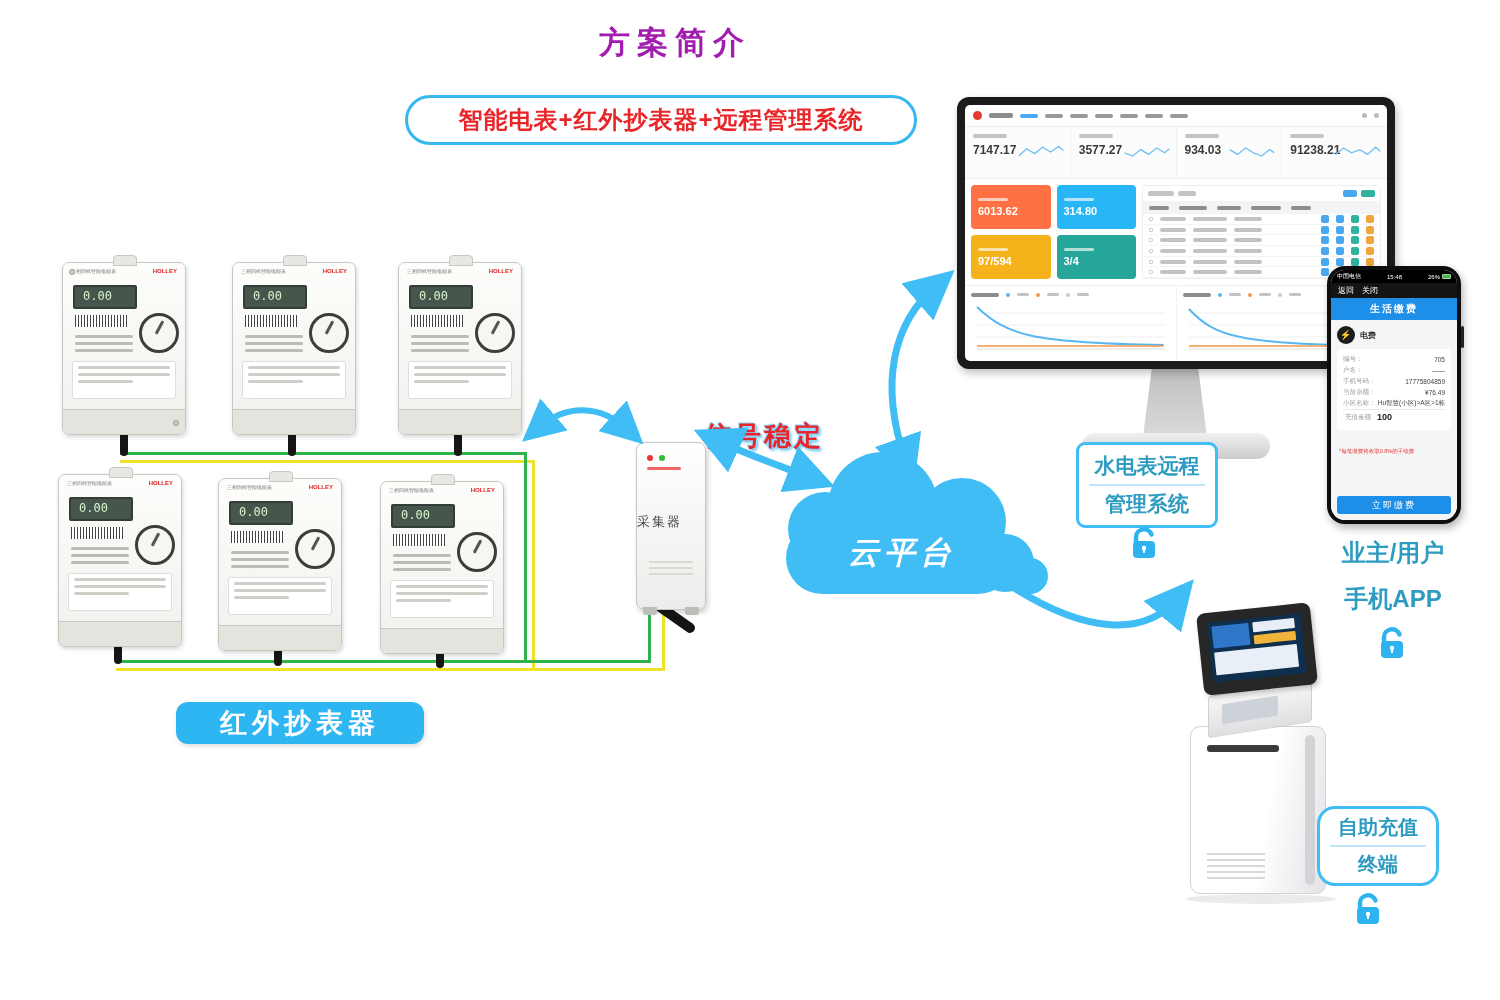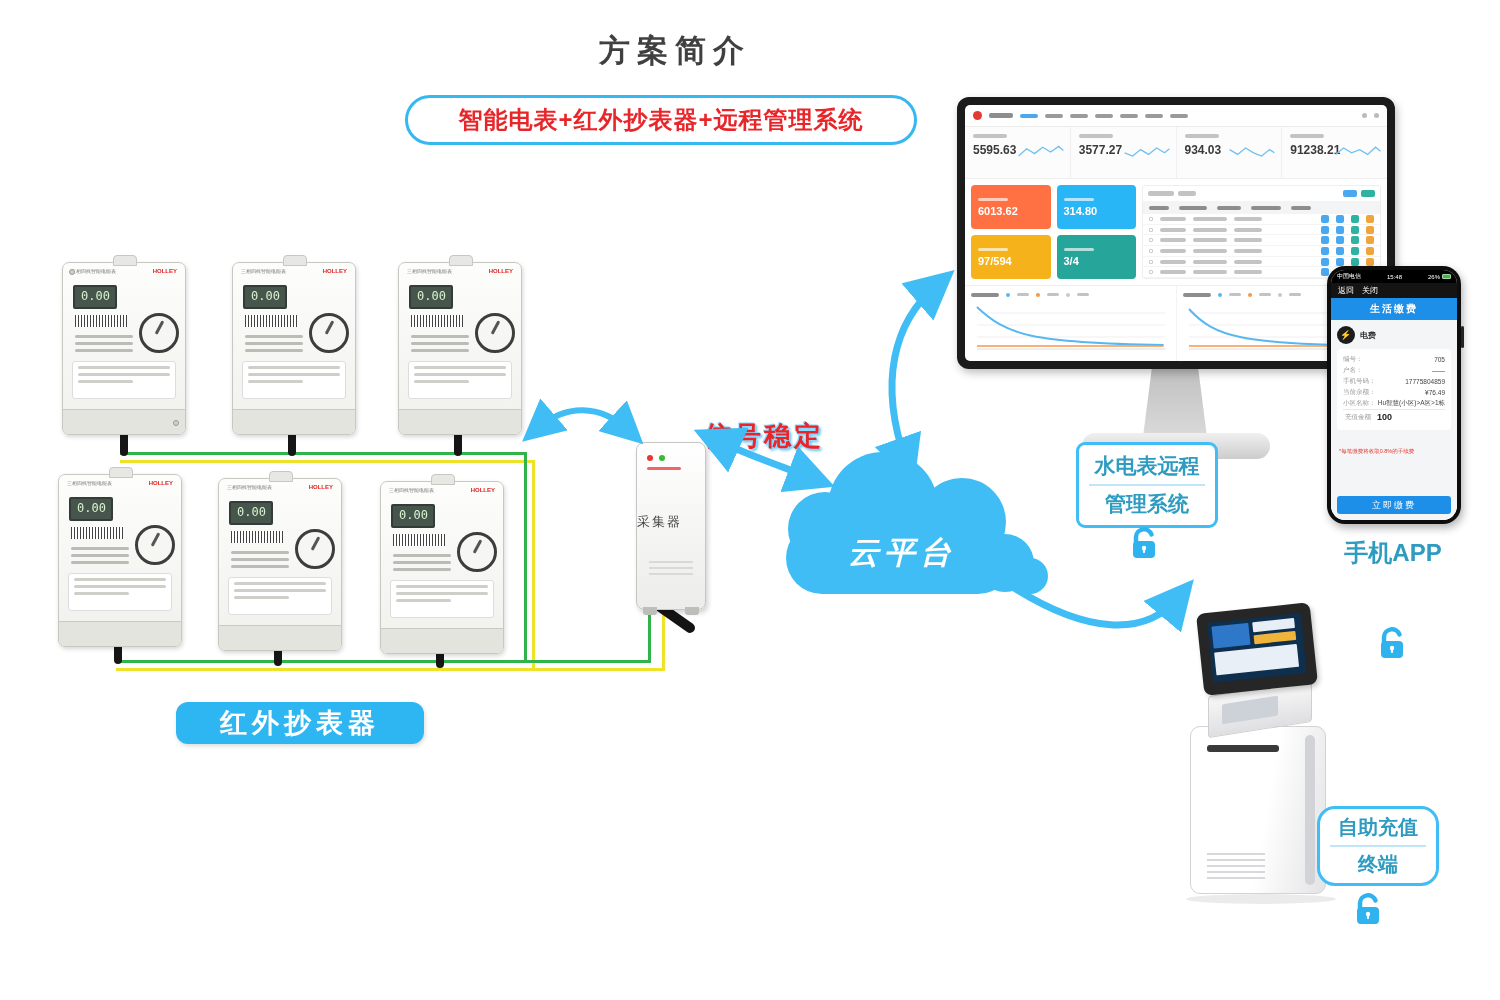--- a/index.html
+++ b/index.html
@@ -3,41 +3,41 @@
 <meta charset="utf-8">
 <style>
   * { margin:0; padding:0; box-sizing:border-box; }
   html,body { width:1500px; height:1000px; background:#fff; font-family:"Liberation Sans", sans-serif; overflow:hidden; }
   .stage { position:relative; width:1500px; height:1000px; background:#fff; }
   .abs { position:absolute; }
   .skel { display:inline-block; background:#c3c3c3; border-radius:2px; }
   .skel.d { background:#8d8d8d; }
 
   
-  .title { left:555px; top:22px; width:240px; text-align:center; font-size:31px; font-weight:bold; letter-spacing:7px; color:#404040;margin-top:8px; }
+  .title { left:555px; top:22px; width:240px; text-align:center; font-size:31px; font-weight:bold; letter-spacing:7px; color:#a21caf; }
   .banner { left:405px; top:95px; width:512px; height:50px; border:3px solid #35b7f0; border-radius:25px; background:#fff;
             display:flex; align-items:center; justify-content:center; }
   .banner span { color:#e8262a; font-size:24px; font-weight:bold; letter-spacing:1px;text-align:center; }
 
   
   .wg { position:absolute; background:#2fb34a; z-index:1; }
   .wy { position:absolute; background:#efe32a; z-index:1; }
   .cable { position:absolute; width:8px; background:#161616; border-radius:4px; z-index:2; }
 
   
   .meter { position:absolute; width:124px; height:173px; background:linear-gradient(#fdfdfb,#f0f0ed);
            border:1px solid #c8c8c3; border-radius:7px; box-shadow:1px 2px 4px rgba(0,0,0,.16); z-index:3; }
   .meter:before { content:""; position:absolute; top:-8px; left:50%; margin-left:-11px; width:22px; height:9px;
            background:#e7e7e3; border:1px solid #c8c8c3; border-radius:4px 4px 0 0; }
   .m-head { position:absolute; top:5px; left:8px; right:8px; height:14px; }
   .m-model { display:block; font-size:5px; color:#777; line-height:6px; width:78px; }
   .m-brand { position:absolute; right:0; top:0; font-size:6px; font-weight:bold; color:#d22; }
-  .m-lcd { position:absolute; top:22px; left:10px; width:44px; height:24px; background:#47564d; border:2px solid #333c36;
+  .m-lcd { position:absolute; top:22px; left:10px; width:64px; height:24px; background:#47564d; border:2px solid #333c36;
            border-radius:2px; color:#d8f3cf; font-family:"DejaVu Sans Mono", monospace; font-size:12px;
-           text-align:right; line-height:19px; padding-right:5px; }
+           text-align:right; line-height:19px; padding-right:23px; }
   .m-dial { position:absolute; top:50px; left:76px; width:40px; height:40px; border:3px solid #3d3d3b; border-radius:50%;
            background:#f6f6f2; }
   .m-dial:after { content:""; position:absolute; left:16px; top:4px; width:3px; height:15px; background:#555;
            border-radius:2px; transform:rotate(28deg); }
   .m-barcode { position:absolute; top:52px; left:12px; width:52px; height:12px;
            background:repeating-linear-gradient(90deg,#444 0 1px,#fff 1px 3px); }
   .m-lines { position:absolute; top:72px; left:12px; width:58px; }
   .m-lines i { display:block; height:3px; background:#bcbcb6; margin-bottom:4px; border-radius:2px; }
   .m-panel { position:absolute; top:98px; left:9px; right:9px; height:38px; background:#fff; border:1px solid #ddd; border-radius:3px; padding:4px 5px; }
   .m-panel i { display:block; height:3px; background:#cfcfca; margin-bottom:4px; border-radius:2px; }
@@ -368,21 +368,21 @@
         <i class="nav-it"></i>
         <i class="nav-it"></i>
         <i class="nav-it"></i>
         <span class="nav-sp"></span>
         <i class="nav-ico"></i>
         <i class="nav-ico"></i>
       </div>
       <div class="dash-stats">
         <div class="stat">
           <i class="skel stat-label"></i>
-          <div class="stat-value">5595.63</div>
+          <div class="stat-value">7147.17</div>
           <svg class="spark" width="48" height="22" viewBox="0 0 60 22">
               <polyline points="2,16 12,7 22,13 32,5 42,11 52,4 58,9" fill="none" stroke="#6ec1f2" stroke-width="1.6"></polyline>
             </svg>
         </div>
         <div class="stat">
           <i class="skel stat-label"></i>
           <div class="stat-value">3577.27</div>
           <svg class="spark" width="48" height="22" viewBox="0 0 60 22">
               <polyline points="2,12 12,16 22,8 32,14 42,6 52,12 58,7" fill="none" stroke="#6ec1f2" stroke-width="1.6"></polyline>
             </svg>
@@ -605,20 +605,21 @@
   <div class="lock abs" style="left:1126px;top:524px">
     <svg viewBox="0 0 36 38" width="36" height="38">
       <path d="M10,18 v-5 a8,8 0 0 1 15.5,-2.5" fill="none" stroke="#2fb3ef" stroke-width="4.5" stroke-linecap="round"></path>
       <rect x="7" y="17" width="22" height="17" rx="4" fill="#2fb3ef"></rect>
       <circle cx="18" cy="24" r="2.2" fill="#fff"></circle>
         <rect x="16.9" y="24" width="2.2" height="5" rx="1" fill="#fff"></rect>
     </svg>
   </div>
 
   <div class="owner-label abs">
+    <div>业主/用户</div>
     <div>手机APP</div>
   </div>
   <div class="lock abs" style="left:1374px;top:624px">
     <svg viewBox="0 0 36 38" width="36" height="38">
       <path d="M10,18 v-5 a8,8 0 0 1 15.5,-2.5" fill="none" stroke="#2fb3ef" stroke-width="4.5" stroke-linecap="round"></path>
       <rect x="7" y="17" width="22" height="17" rx="4" fill="#2fb3ef"></rect>
       <circle cx="18" cy="24" r="2.2" fill="#fff"></circle>
         <rect x="16.9" y="24" width="2.2" height="5" rx="1" fill="#fff"></rect>
     </svg>
   </div>

